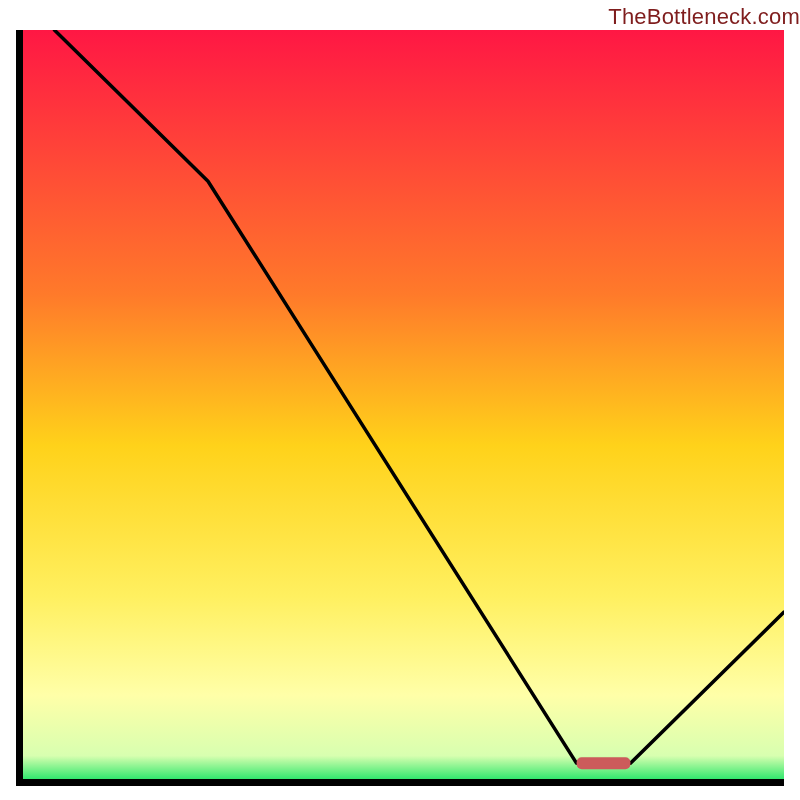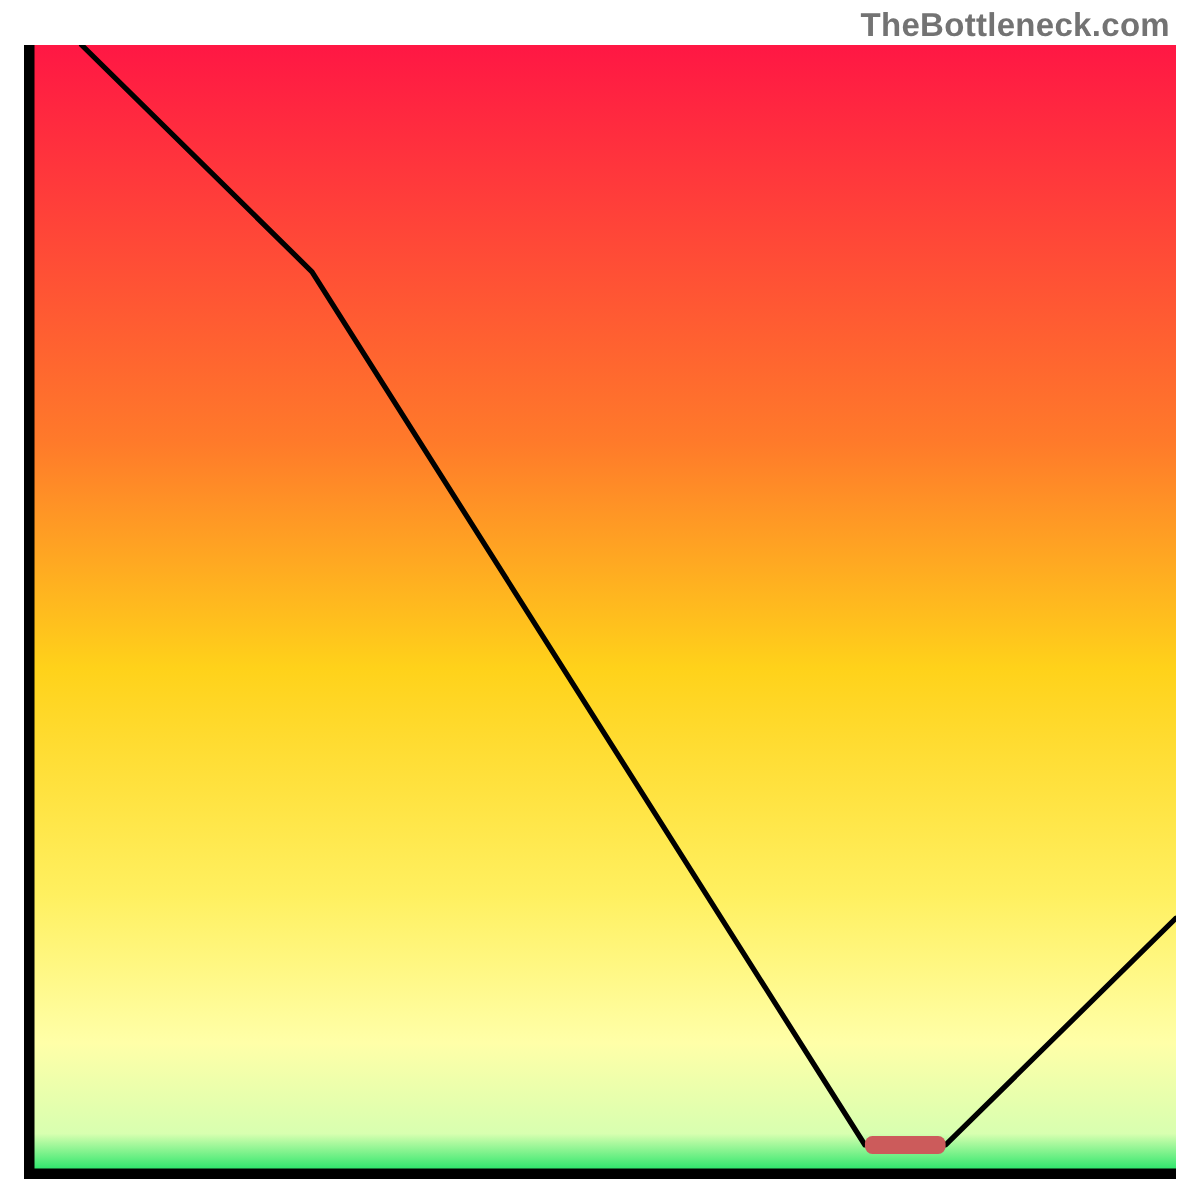--- a/index.html
+++ b/index.html
@@ -12,24 +12,24 @@
     font-family: Arial, Helvetica, sans-serif;
   }
   .frame {
     position: relative;
     width: 800px;
     height: 800px;
   }
   .watermark {
     position: absolute;
     top: 4px;
-    right: 20px;
-    color: #737373;
+    right: 0;
+    color: #7f1d1d;
     font-size: 22px;
-    font-weight: 700;
+    font-weight: 400;
     letter-spacing: 0.2px;
     z-index: 10;
   }
   .plot-border {
     position: absolute;
     left: 16px;
     top: 30px;
     width: 768px;
     height: 756px;
     border-left: 7px solid #000;

